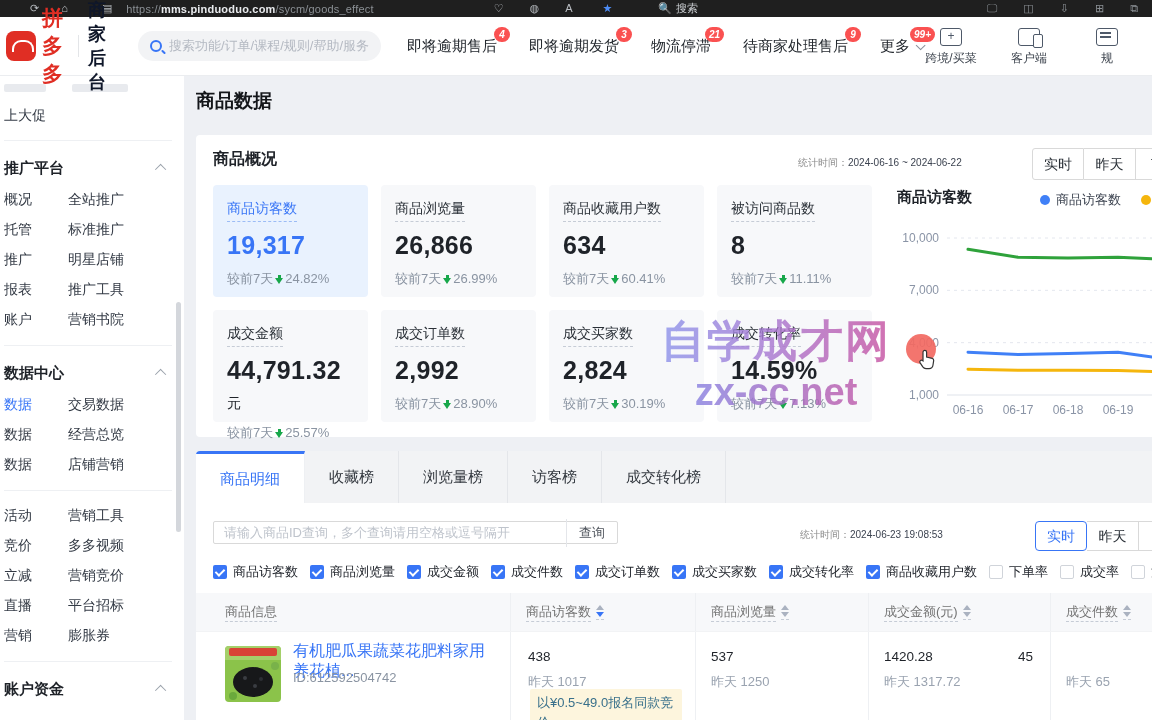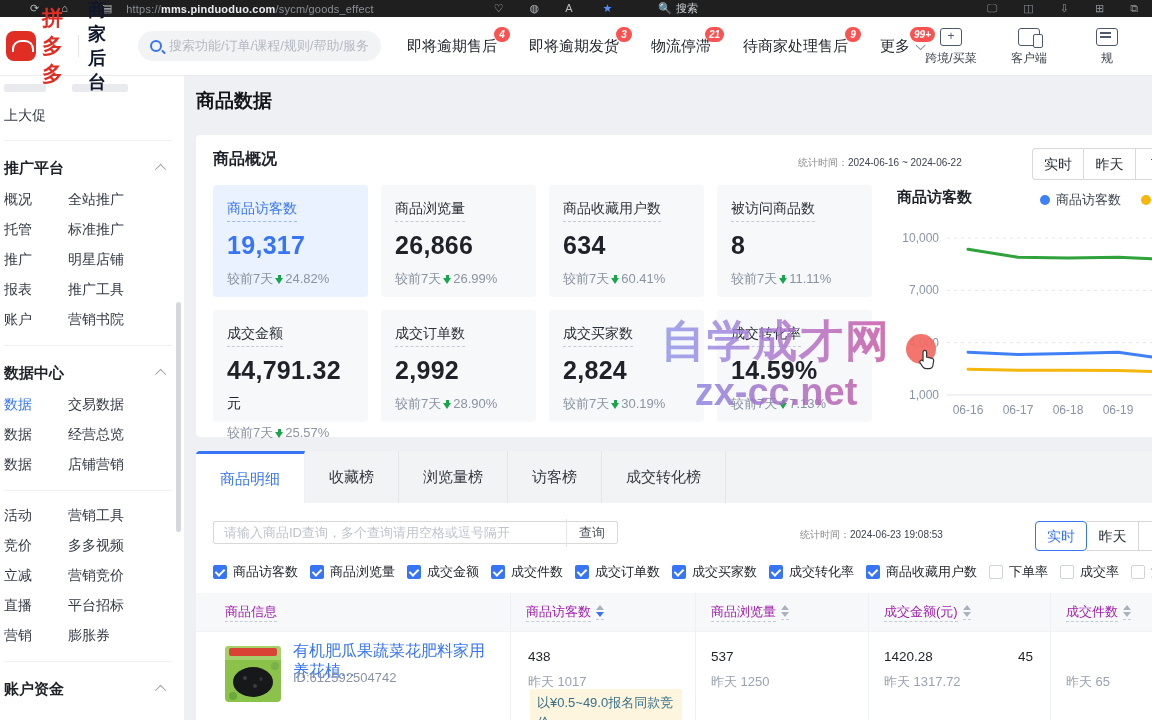--- a/index.html
+++ b/index.html
@@ -100,21 +100,21 @@
   .dt-stattime { left:604px; top:77px; }
   .metrics { position:absolute; left:17px; top:112px; display:flex; gap:12px; font-size:13px; color:#23272e; white-space:nowrap; }
   .metric { display:flex; align-items:center; gap:6px; cursor:pointer; }
   .cbx { width:14px; height:14px; border-radius:2px; flex:0 0 auto; position:relative; }
   .cbx.on { background:#3875f6; }
   .cbx.on::after { content:""; position:absolute; left:4px; top:1.5px; width:4px; height:7px; border-right:2px solid #fff; border-bottom:2px solid #fff; transform:rotate(45deg); }
   .cbx.off { background:#fff; border:1px solid #d0d4da; }
 
   .dtable { position:absolute; left:0; top:142px; width:1110px; height:258px; }
   .thead { position:absolute; left:0; top:0; width:100%; height:38px; background:#f7f8fa; }
-  .th { position:absolute; top:0; line-height:38px; font-size:13px; color:#a21caf; white-space:nowrap; }
+  .th { position:absolute; top:0; line-height:38px; font-size:13px; color:#737373; white-space:nowrap; }
   .th span { border-bottom:1px dashed #c6ccd6; padding-bottom:2px; }
   .caret { display:inline-block; margin-left:5px; vertical-align:middle; }
   .caret i { display:block; width:0; height:0; border-left:4px solid transparent; border-right:4px solid transparent; }
   .caret .up { border-bottom:5px solid #aab2c0; margin-bottom:2px; }
   .caret .dn { border-top:5px solid #aab2c0; }
   .caret.sorted .dn { border-top-color:#3875f6; }
   .colline { position:absolute; top:0; width:1px; height:258px; background:#eef0f3; }
   .trow { position:absolute; left:0; top:38px; width:100%; height:220px; border-top:1px solid #f2f3f5; }
   .prod-img { position:absolute; left:29px; top:14px; width:56px; height:56px; border-radius:4px; overflow:hidden; }
   .prod-name { position:absolute; left:97px; top:9px; width:205px; font-size:16px; color:#3875f6; line-height:20px; cursor:pointer; }

